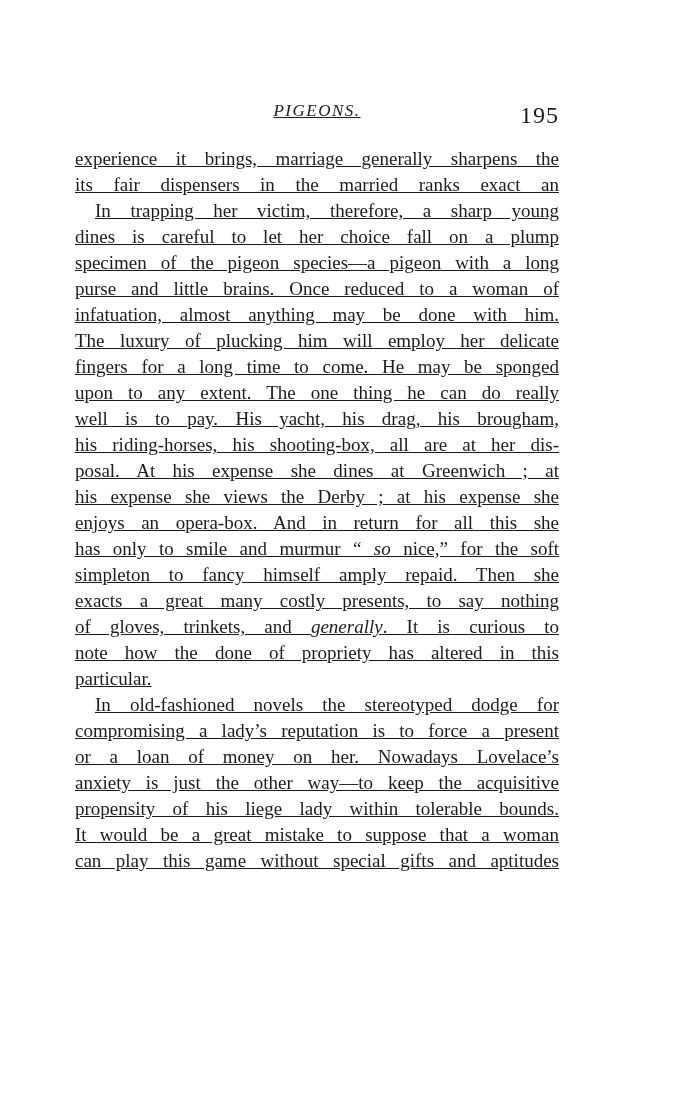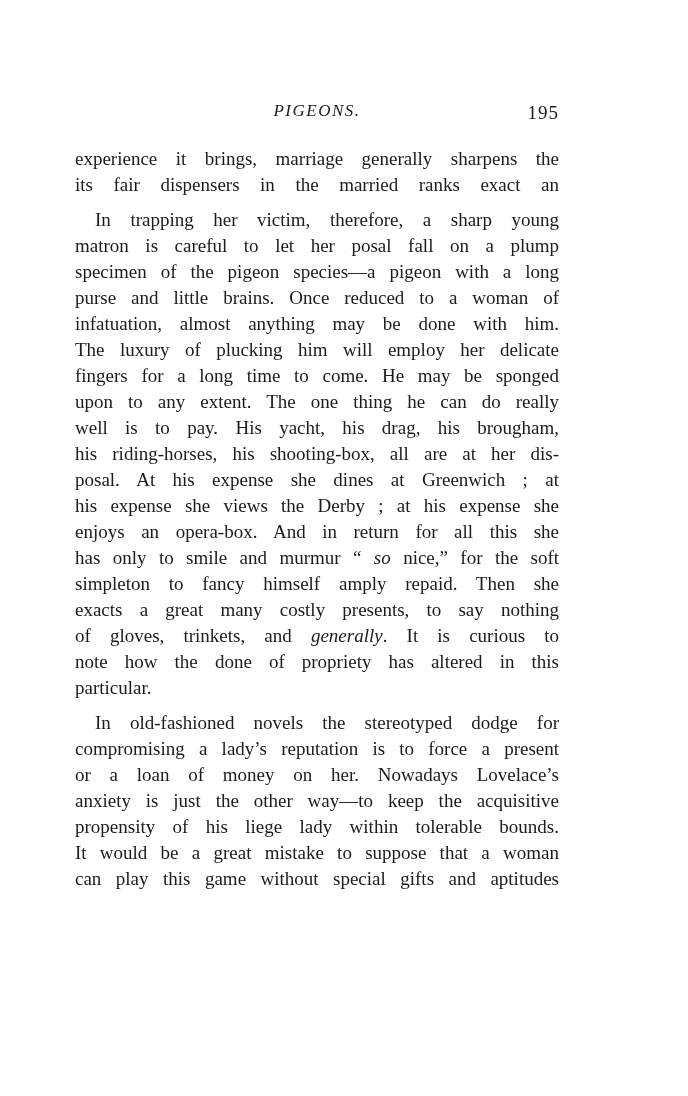--- a/index.html
+++ b/index.html
@@ -14,58 +14,58 @@
     background: #ffffff;
     overflow: hidden;
     font-family: "Liberation Serif", "DejaVu Serif", serif;
     color: #1b1b1b;
   }
   .textblock {
     position: absolute;
     left: 75px;
     top: 101px;
     width: 484px;
+    text-decoration: underline;
   }
   .header {
     position: relative;
     height: 24px;
   }
   .running-title {
     display: block;
     text-align: center;
     font-style: italic;
     font-size: 17px;
     letter-spacing: 1.5px;
     font-weight: 500;
   }
   .page-number {
     position: absolute;
     right: 0;
     top: 1px;
-    font-size: 19px;
+    font-size: 24px;
     letter-spacing: 1px;
   }
   .body-text {
     margin-top: 21px;
     font-size: 19px;
     line-height: 26px;
   }
   .line {
     text-align: justify;
     text-align-last: justify;
     white-space: normal;
     height: 26px;
     overflow: visible;
   }
   .line.last {
     text-align-last: left;
   }
   .line.indent {
     text-indent: 20px;
-    margin-top: 9px;
   }
   .line i {
     font-style: italic;
   }
 </style>
 </head>
 <body>
 
 <div class="page">
   <div class="textblock">
@@ -74,21 +74,21 @@
       <span class="running-title">PIGEONS.</span>
       <span class="page-number">195</span>
     </div>
 
     <div class="body-text">
 
       <div class="line">experience it brings, marriage generally sharpens the</div>
       <div class="line">its fair dispensers in the married ranks exact an</div>
 
       <div class="line indent">In trapping her victim, therefore, a sharp young</div>
-      <div class="line">matron is careful to let her posal fall on a plump</div>
+      <div class="line">dines is careful to let her choice fall on a plump</div>
       <div class="line">specimen of the pigeon species—a pigeon with a long</div>
       <div class="line">purse and little brains. Once reduced to a woman of</div>
       <div class="line">infatuation, almost anything may be done with him.</div>
       <div class="line">The luxury of plucking him will employ her delicate</div>
       <div class="line">fingers for a long time to come. He may be sponged</div>
       <div class="line">upon to any extent. The one thing he can do really</div>
       <div class="line">well is to pay. His yacht, his drag, his brougham,</div>
       <div class="line">his riding-horses, his shooting-box, all are at her dis-</div>
       <div class="line">posal. At his expense she dines at Greenwich ; at</div>
       <div class="line">his expense she views the Derby ; at his expense she</div>

